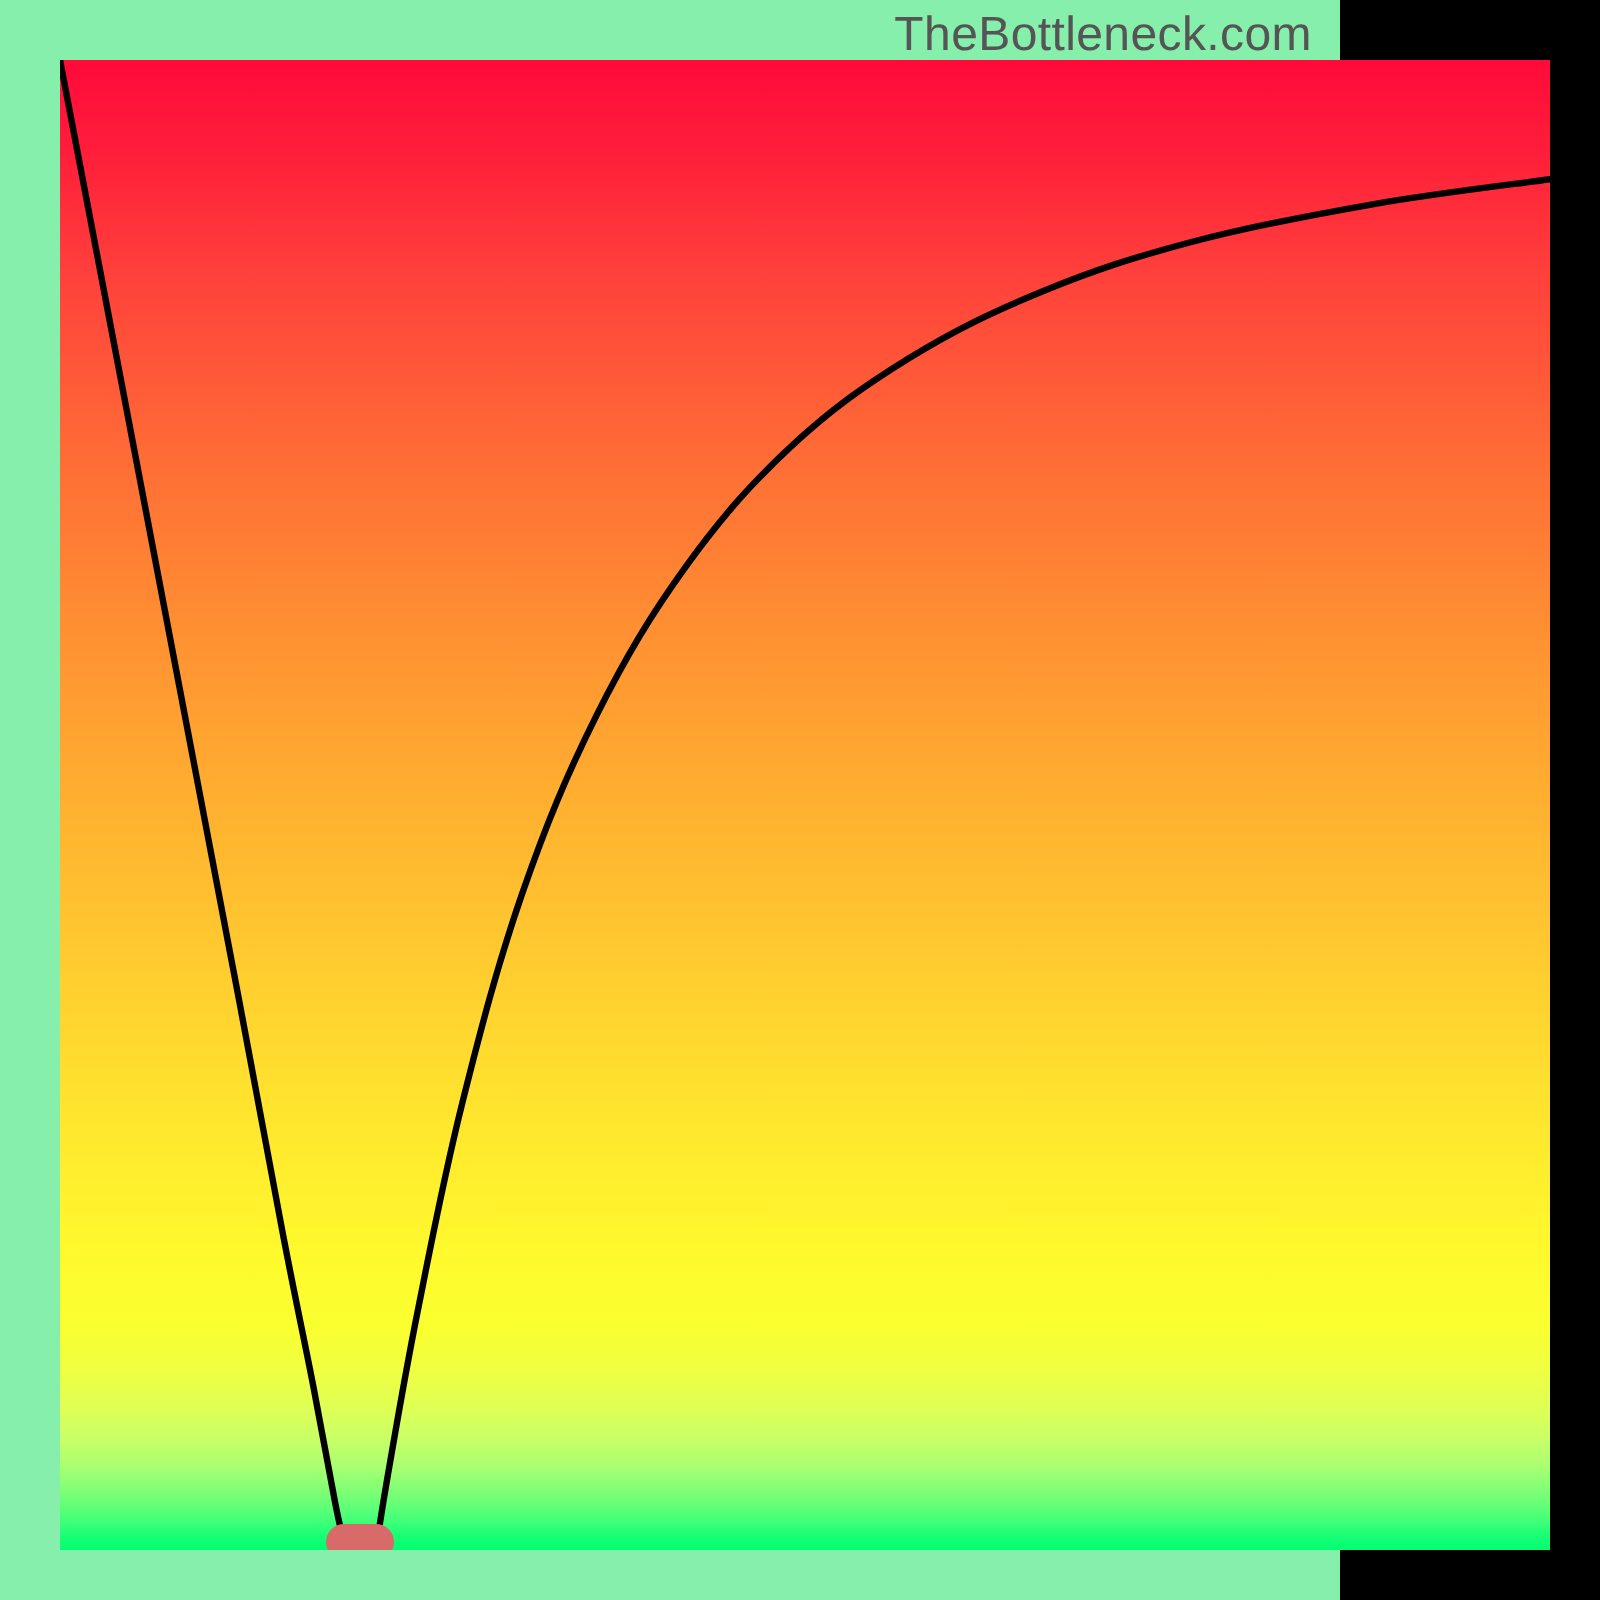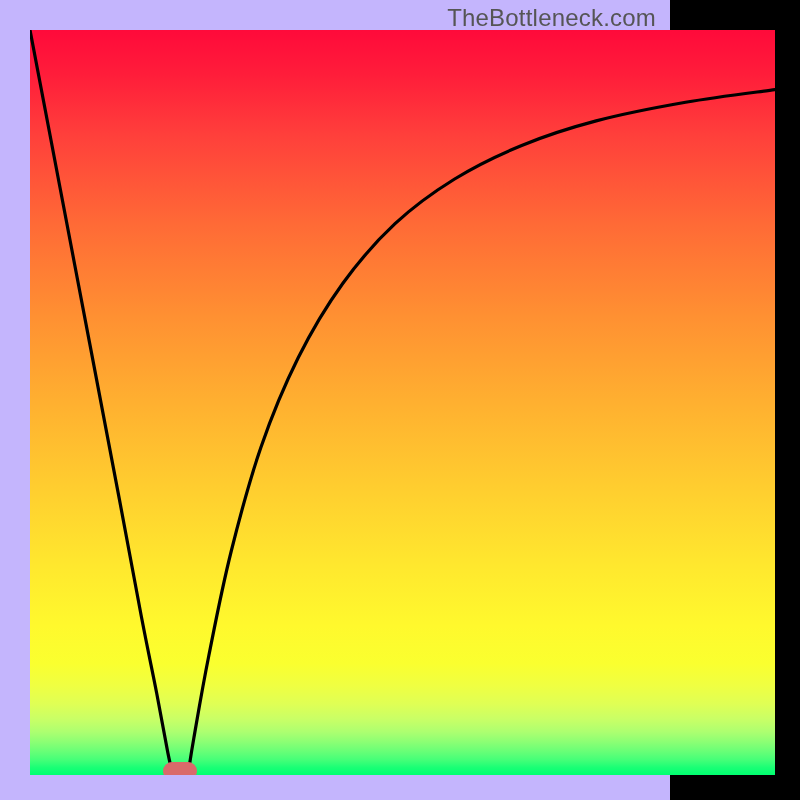--- a/index.html
+++ b/index.html
@@ -8,21 +8,21 @@
     width: 800px;
     height: 800px;
     background: #000;
     overflow: hidden;
     font-family: Arial, Helvetica, sans-serif;
   }
   .frame {
     position: relative;
     width: 670px;
     height: 800px;
-    background: #c4b5fd;
+    background: #86efac;
   }
   .watermark {
     position: absolute;
     top: 4px;
     right: 14px;
     color: #555;
     font-size: 24px;
     font-weight: 500;
     letter-spacing: 0.2px;
     z-index: 50;

